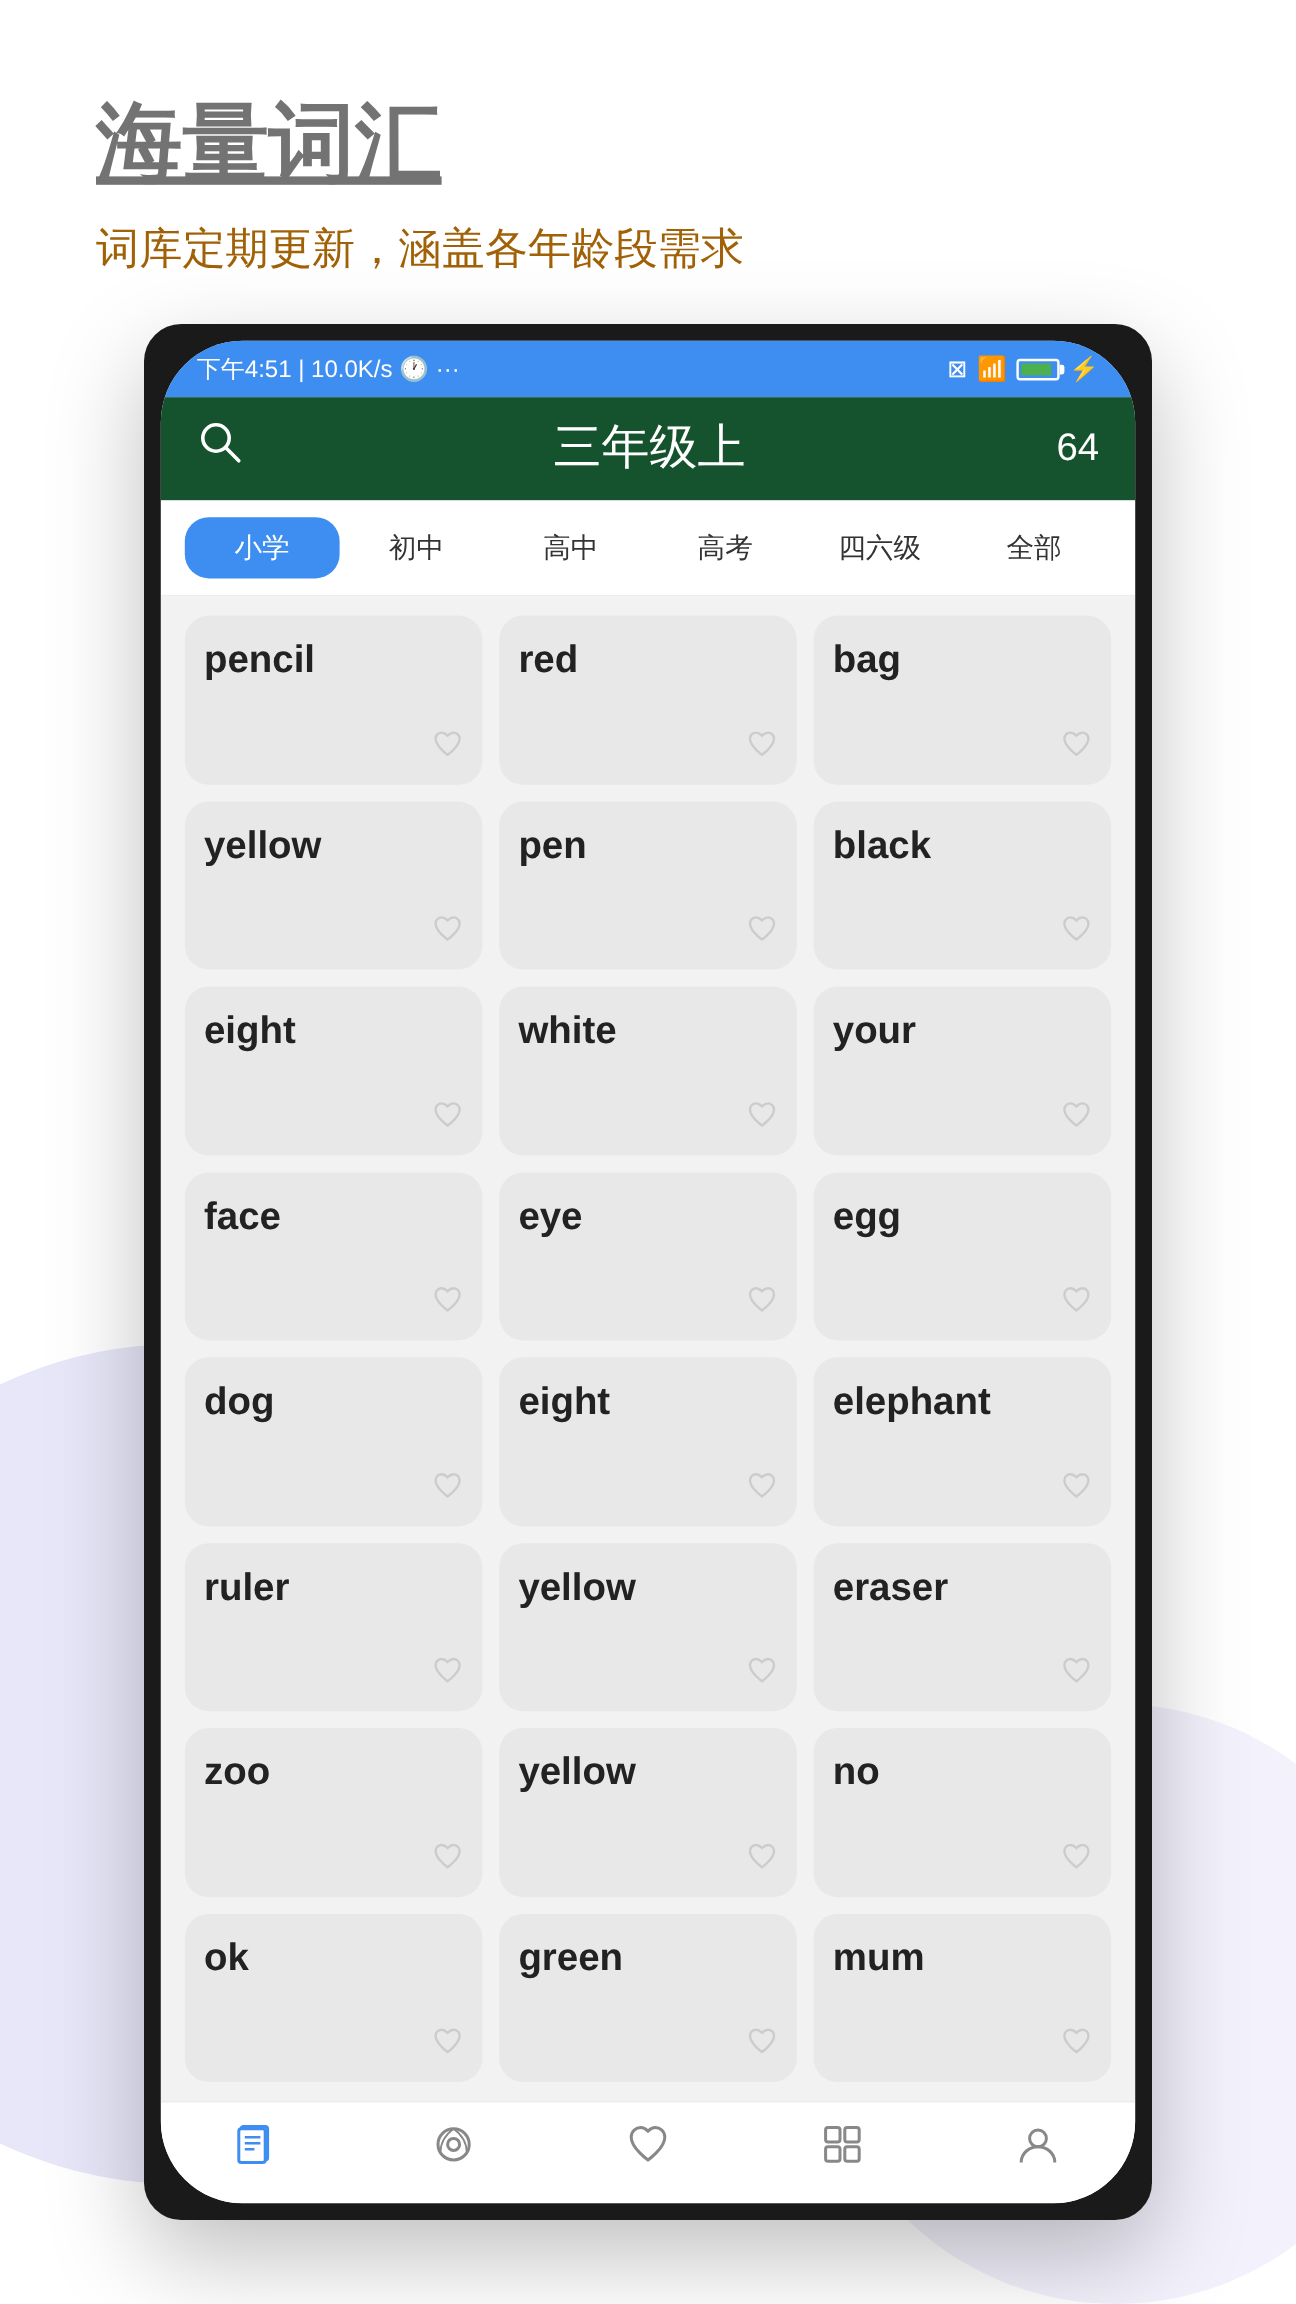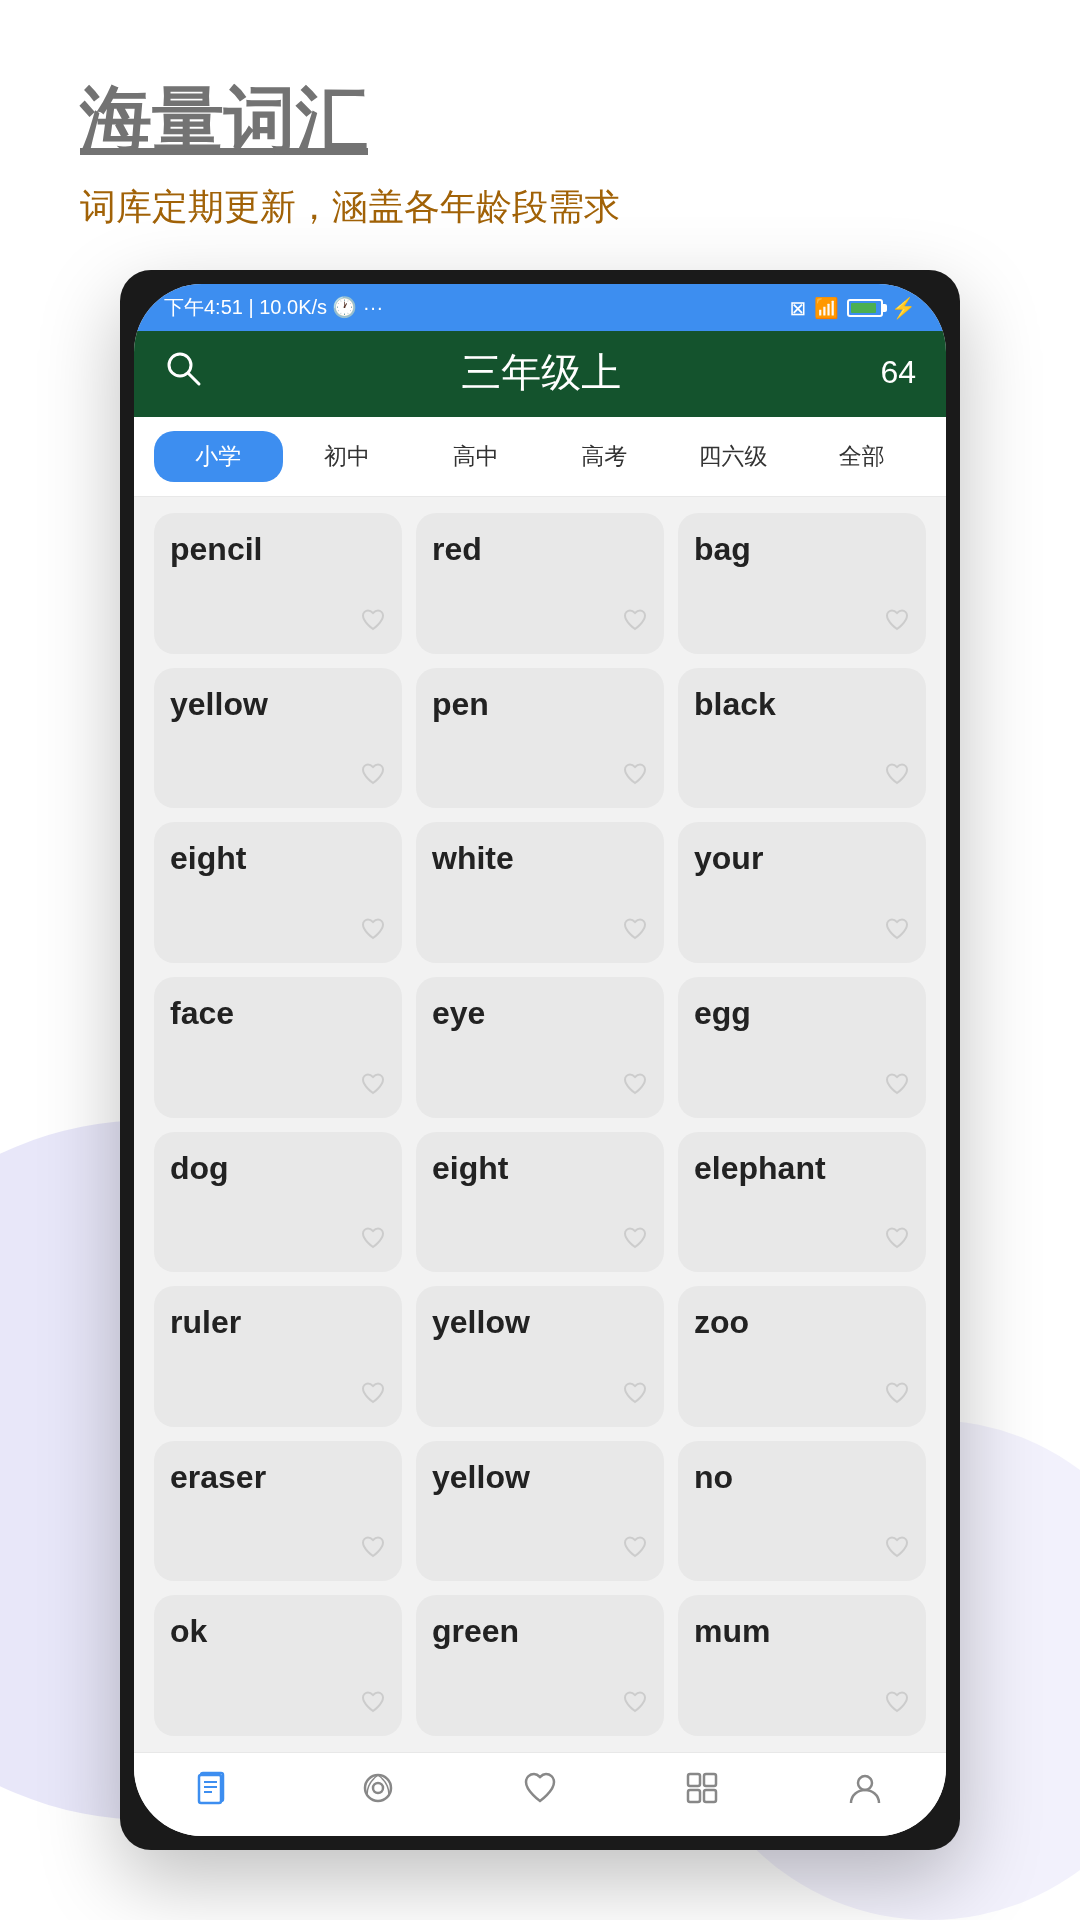--- a/index.html
+++ b/index.html
@@ -362,27 +362,27 @@
     <path d="M13 22 C13 22 3 15 3 8.5 C3 5.5 5.5 3.5 8 3.5 C10 3.5 12 5 13 6 C14 5 16 3.5 18 3.5 C20.5 3.5 23 5.5 23 8.5 C23 15 13 22 13 22Z" stroke="#ccc" stroke-width="2" fill="none"></path>
   </svg></div>
         </div>
         <div class="word-card">
           <div class="word-text">yellow</div>
           <div class="heart-icon"><svg width="26" height="26" viewBox="0 0 26 26" fill="none">
     <path d="M13 22 C13 22 3 15 3 8.5 C3 5.5 5.5 3.5 8 3.5 C10 3.5 12 5 13 6 C14 5 16 3.5 18 3.5 C20.5 3.5 23 5.5 23 8.5 C23 15 13 22 13 22Z" stroke="#ccc" stroke-width="2" fill="none"></path>
   </svg></div>
         </div>
         <div class="word-card">
+          <div class="word-text">eraser</div>
+          <div class="heart-icon"><svg width="26" height="26" viewBox="0 0 26 26" fill="none">
+    <path d="M13 22 C13 22 3 15 3 8.5 C3 5.5 5.5 3.5 8 3.5 C10 3.5 12 5 13 6 C14 5 16 3.5 18 3.5 C20.5 3.5 23 5.5 23 8.5 C23 15 13 22 13 22Z" stroke="#ccc" stroke-width="2" fill="none"></path>
+  </svg></div>
+        </div>
+        <div class="word-card">
           <div class="word-text">zoo</div>
-          <div class="heart-icon"><svg width="26" height="26" viewBox="0 0 26 26" fill="none">
-    <path d="M13 22 C13 22 3 15 3 8.5 C3 5.5 5.5 3.5 8 3.5 C10 3.5 12 5 13 6 C14 5 16 3.5 18 3.5 C20.5 3.5 23 5.5 23 8.5 C23 15 13 22 13 22Z" stroke="#ccc" stroke-width="2" fill="none"></path>
-  </svg></div>
-        </div>
-        <div class="word-card">
-          <div class="word-text">eraser</div>
           <div class="heart-icon"><svg width="26" height="26" viewBox="0 0 26 26" fill="none">
     <path d="M13 22 C13 22 3 15 3 8.5 C3 5.5 5.5 3.5 8 3.5 C10 3.5 12 5 13 6 C14 5 16 3.5 18 3.5 C20.5 3.5 23 5.5 23 8.5 C23 15 13 22 13 22Z" stroke="#ccc" stroke-width="2" fill="none"></path>
   </svg></div>
         </div>
         <div class="word-card">
           <div class="word-text">yellow</div>
           <div class="heart-icon"><svg width="26" height="26" viewBox="0 0 26 26" fill="none">
     <path d="M13 22 C13 22 3 15 3 8.5 C3 5.5 5.5 3.5 8 3.5 C10 3.5 12 5 13 6 C14 5 16 3.5 18 3.5 C20.5 3.5 23 5.5 23 8.5 C23 15 13 22 13 22Z" stroke="#ccc" stroke-width="2" fill="none"></path>
   </svg></div>
         </div>

